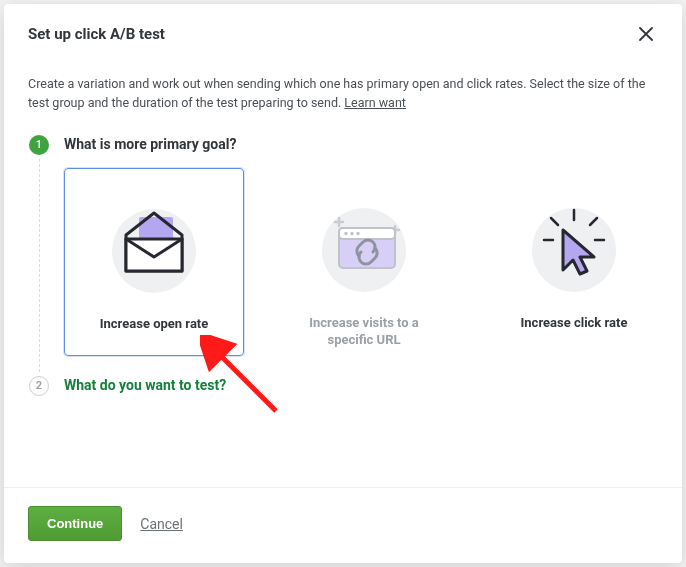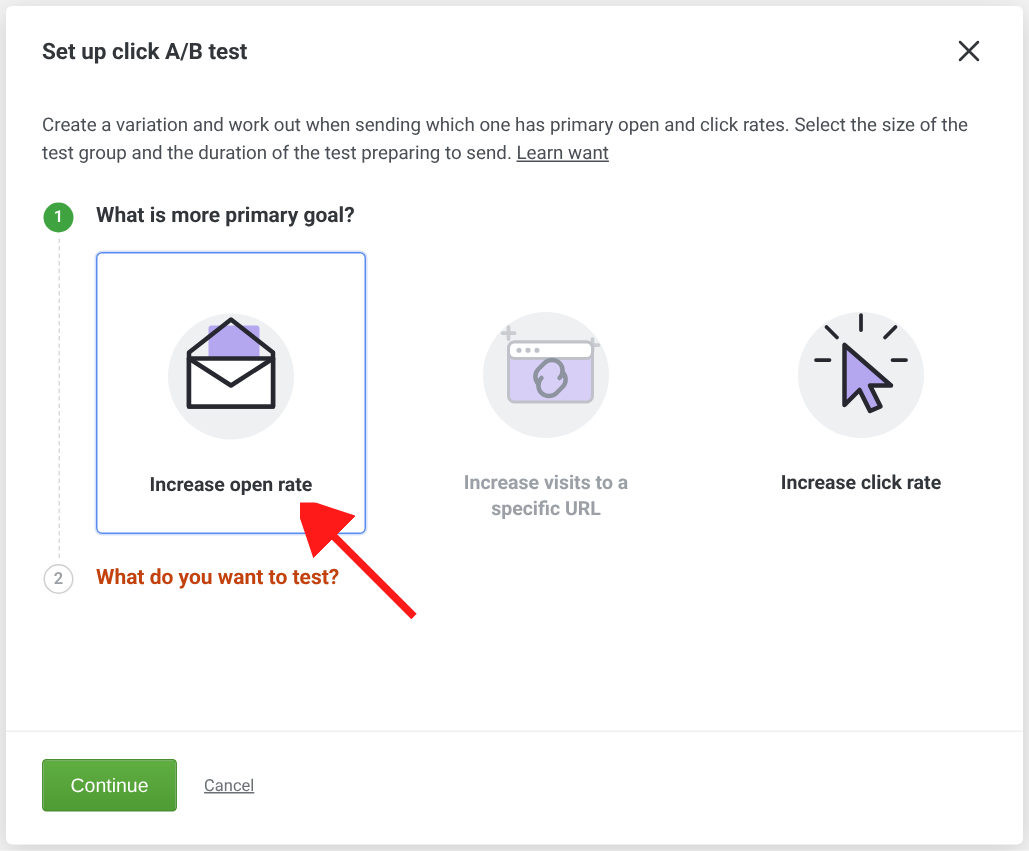--- a/index.html
+++ b/index.html
@@ -84,21 +84,21 @@
     margin: 4px 0;
   }
   .step-content { flex: 1; padding-bottom: 20px; }
   .step-title {
     font-size: 14px;
     font-weight: 700;
     color: #32363a;
     margin-top: 1px;
     margin-bottom: 16px;
   }
-  .step-title.inactive { color: #c2410c; }
+  .step-title.inactive { color: #15803d; }
   .goal-cards {
     display: flex;
     gap: 30px;
   }
   .goal-card {
     width: 180px;
     height: 188px;
     border: 1px solid #e4e6e9;
     border-radius: 4px;
     display: flex;
@@ -132,28 +132,28 @@
     display: flex;
     align-items: center;
     gap: 18px;
   }
   .btn-primary {
     background: #52a238;
     background: linear-gradient(#5fae41,#4f9b34);
     border: 1px solid #4a9030;
     color: #fff;
     font-size: 13px;
-    font-weight: 400;
+    font-weight: 700;
     padding: 9px 18px;
     border-radius: 3px;
     cursor: pointer;
   }
   .btn-link {
     color: #6b7075;
-    font-size: 11px;
+    font-size: 14px;
     text-decoration: underline;
     cursor: pointer;
   }
 
   
   .annotation-arrow {
     position: absolute;
     pointer-events: none;
   }
 </style>

